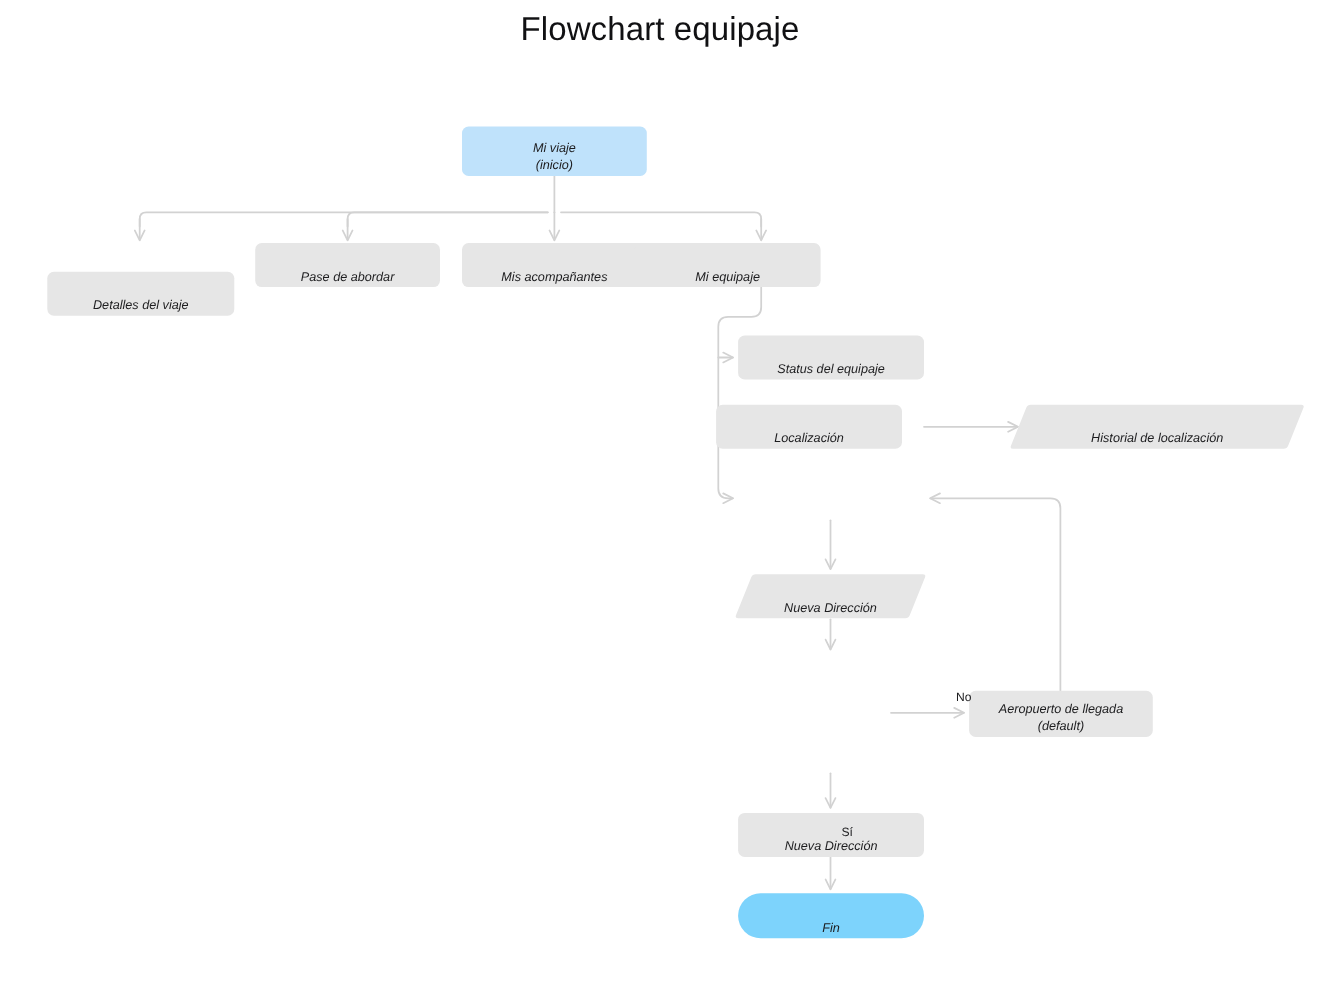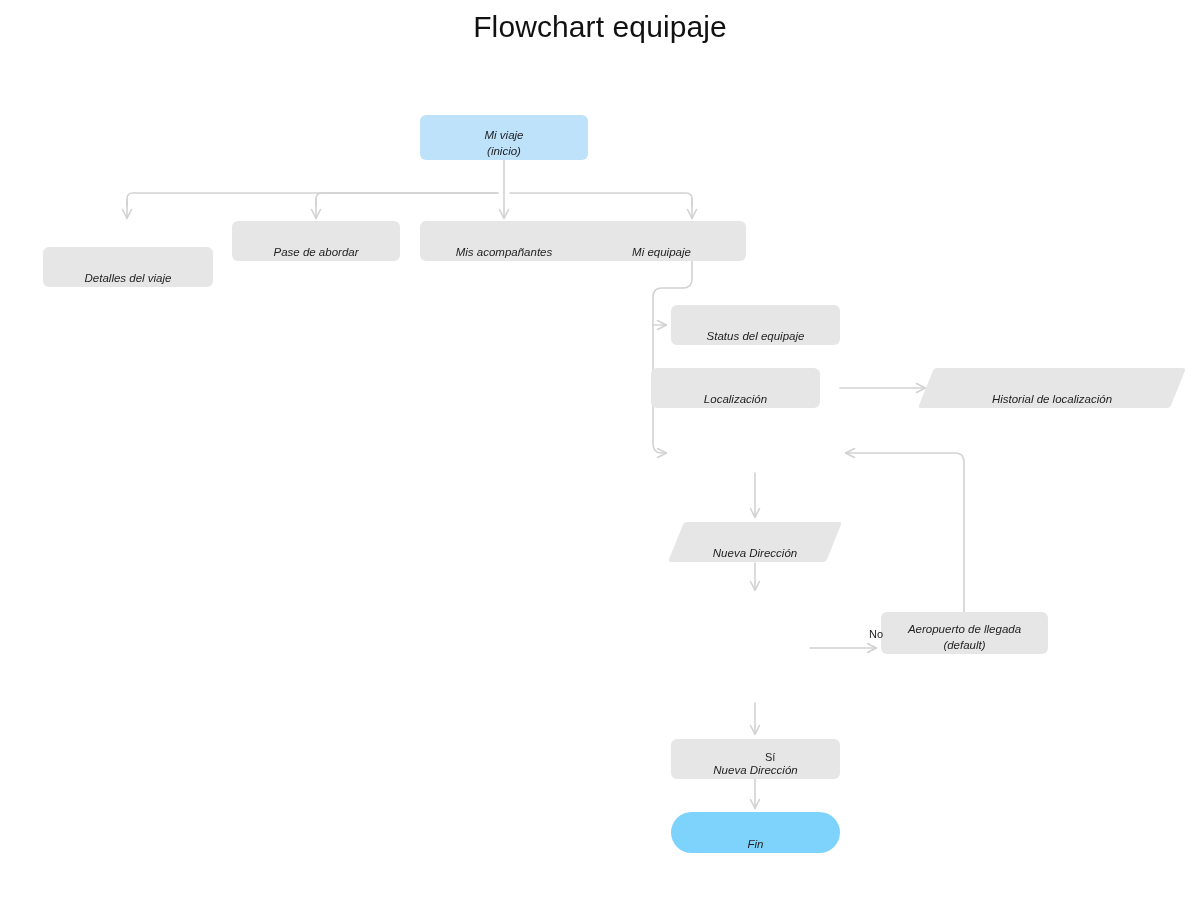--- a/index.html
+++ b/index.html
@@ -178,21 +178,21 @@
     <span class="para-bg"></span>
     <span>Historial de localización</span>
   </div>
 
   <div class="node para" style="left:676px; top:522px; width:158px; height:40px;">
     <span class="para-bg"></span>
     <span>Nueva Dirección</span>
   </div>
 
 
-  <div class="node rect" style="left:881px; top:612px; width:167px; height:42px;">
+  <div class="node rect" style="left:881px; top:628px; width:167px; height:42px;">
     <span>Aeropuerto de llegada
 (default)</span>
   </div>
 
   <div class="node rect" style="left:671px; top:739px; width:169px; height:40px;">
     <span>Nueva Dirección</span>
   </div>
 
   <div class="node pill" style="left:671px; top:812px; width:169px; height:41px;">
     <span>Fin</span>

